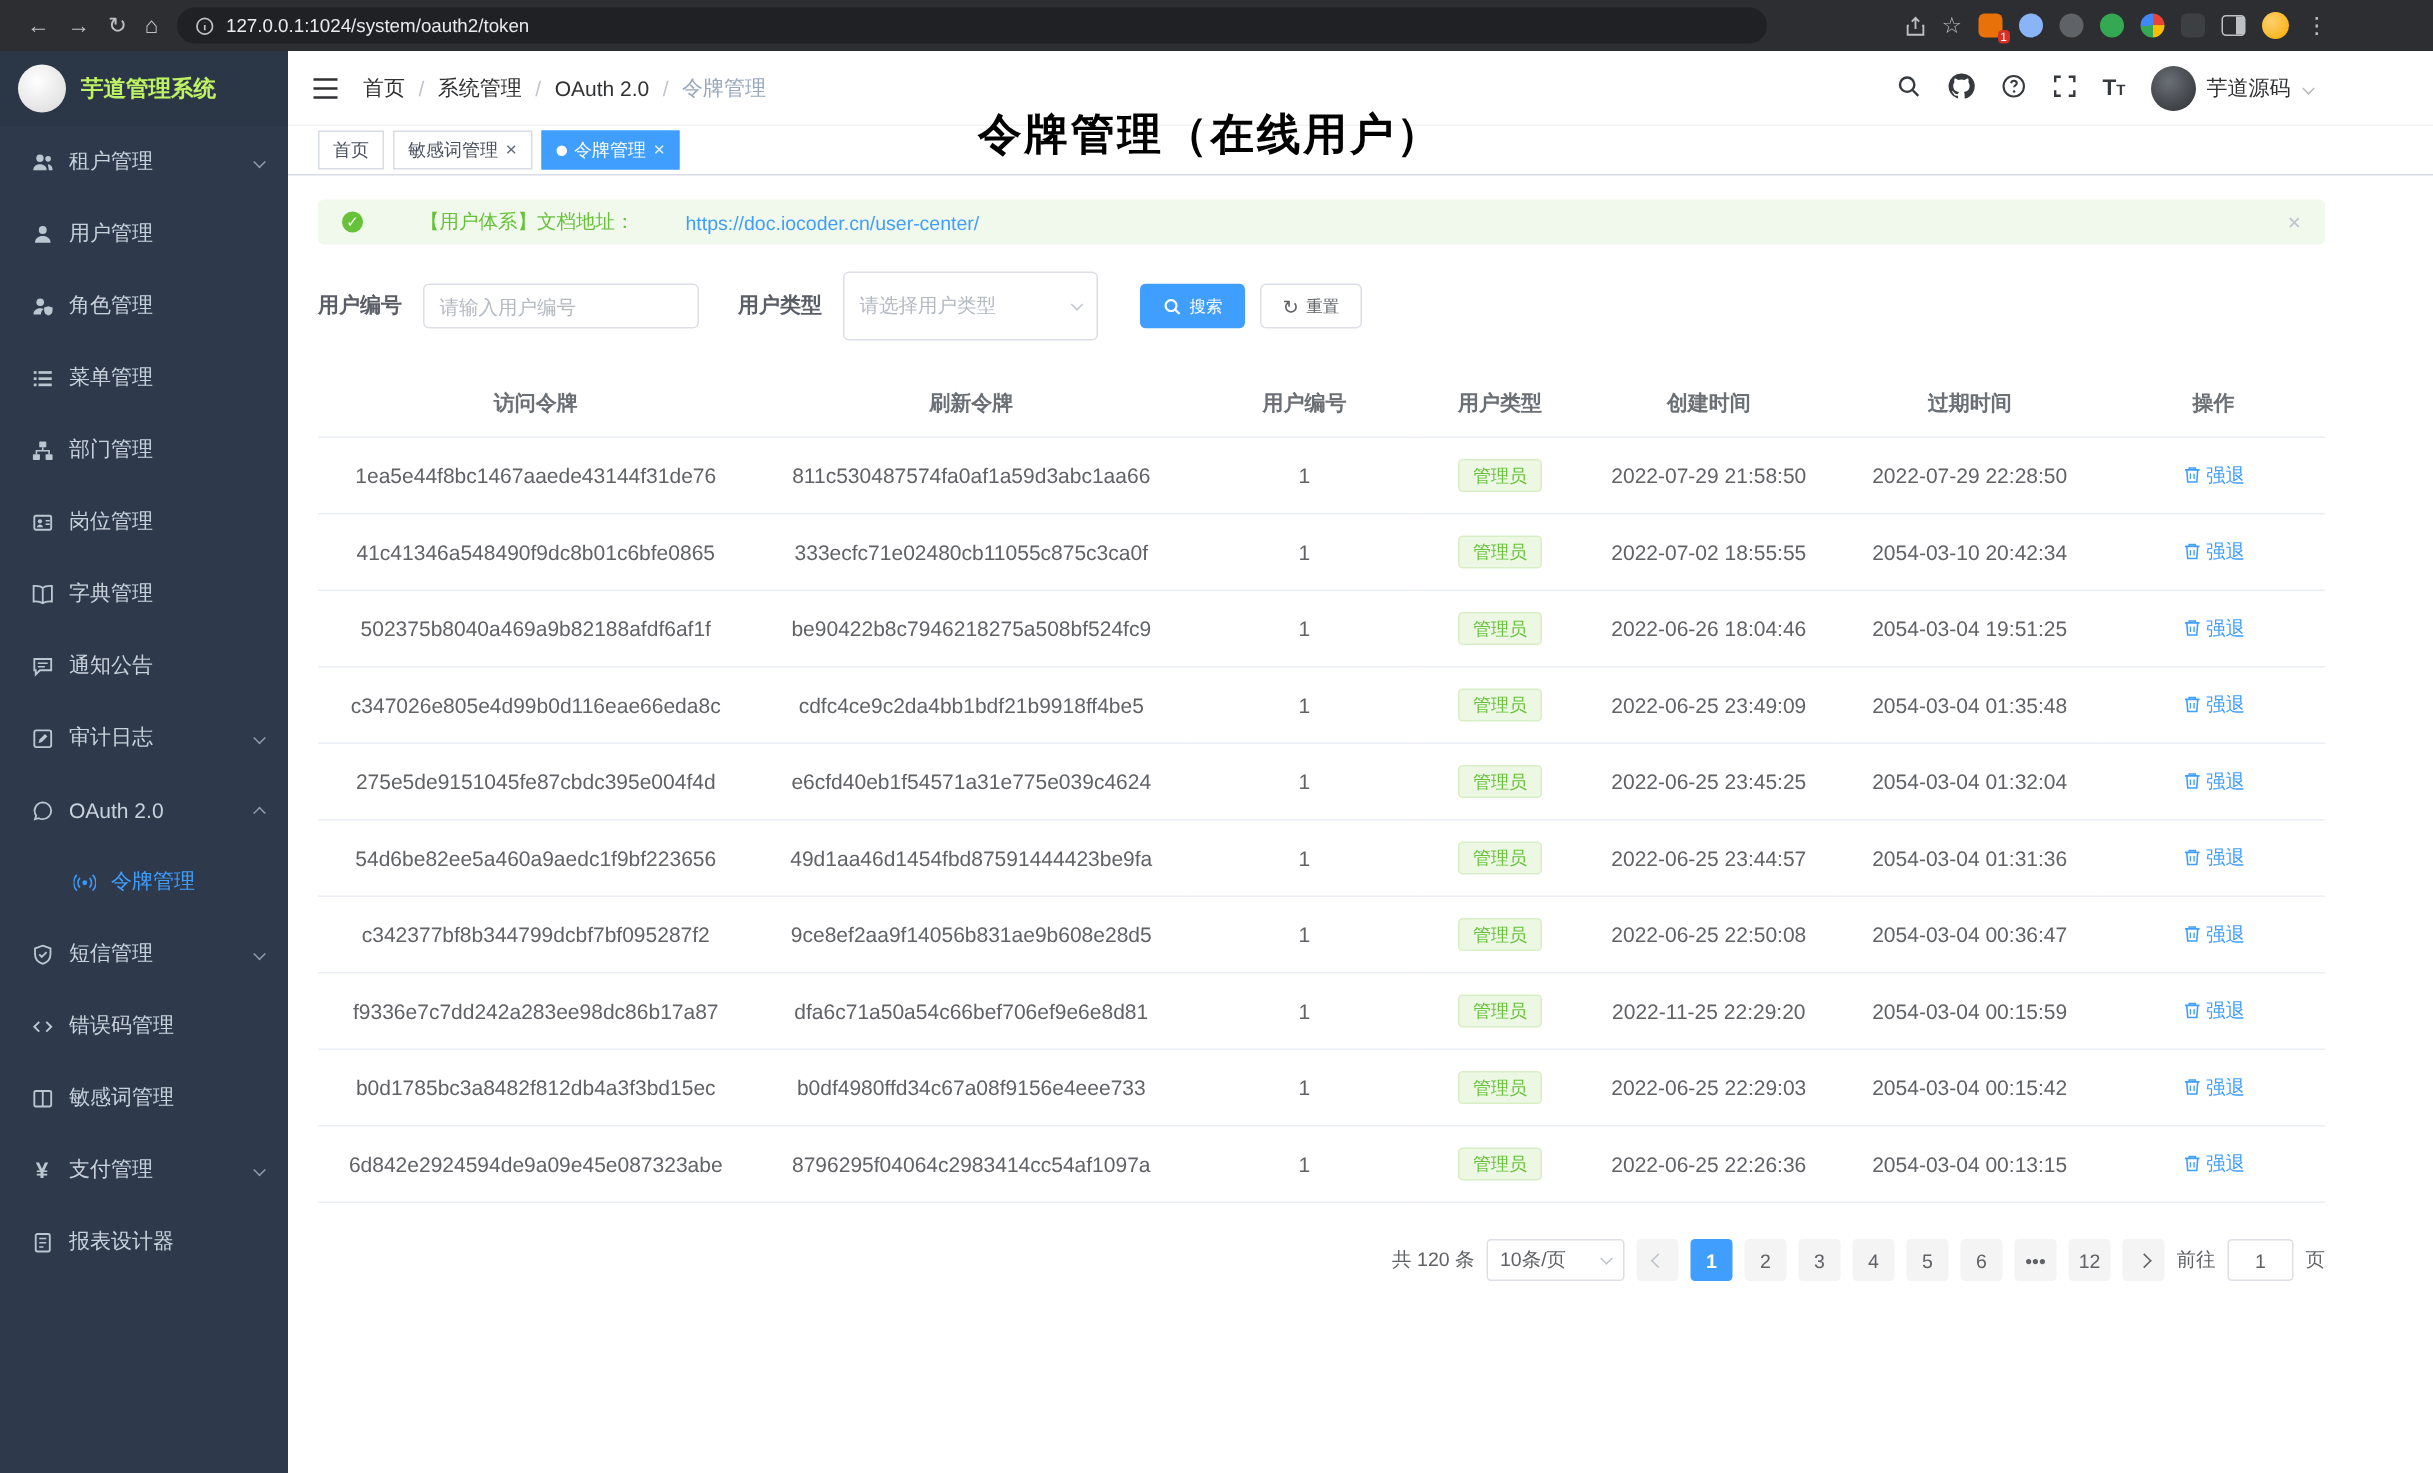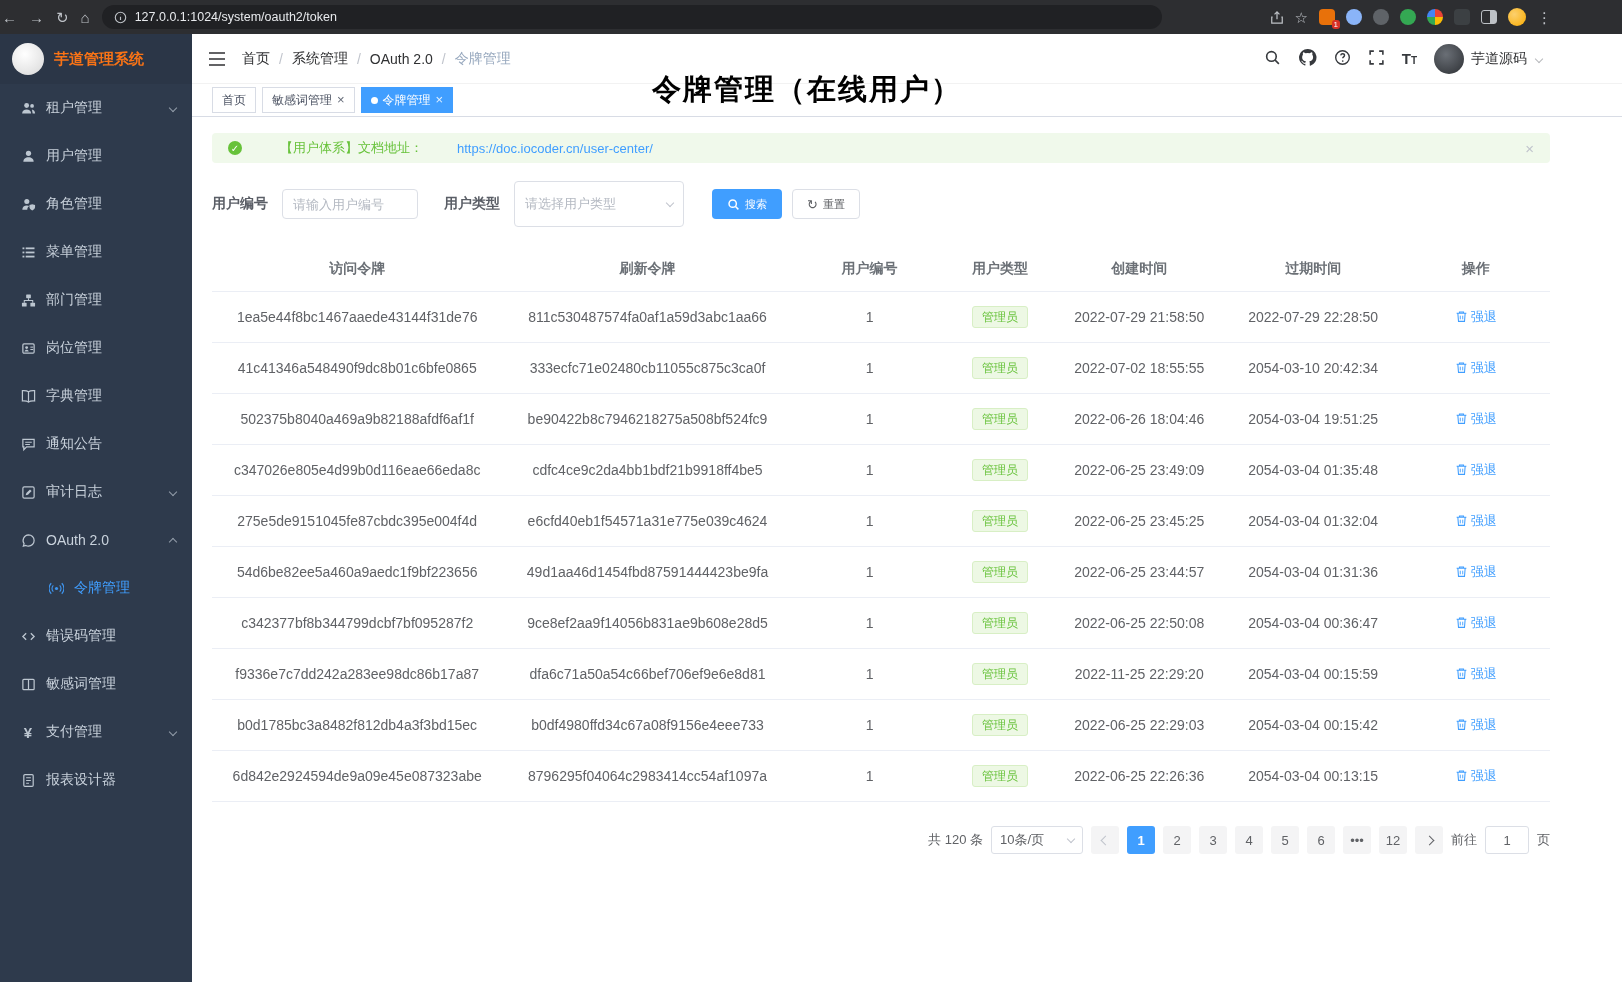--- a/index.html
+++ b/index.html
@@ -1,20 +1,20 @@
 <!DOCTYPE html>
 <html><head>
 <meta charset="utf-8">
 <style>
   * { box-sizing: border-box; margin: 0; padding: 0; }
   html,body { width:1622px; height:982px; }
   body { font-family:"Liberation Sans","DejaVu Sans",sans-serif; background:#fff; overflow:hidden; font-size:14px; }
 
   
-  .browser { height:34px; background:#2d2e31; display:flex; align-items:center; padding:0 12px 0 2px; gap:12px; color:#bdc1c6; }
+  .browser { height:34px; background:#2d2e31; display:flex; align-items:center; padding:0 12px 0 18px; gap:12px; color:#bdc1c6; }
   .b-ico { font-size:15px; line-height:1; cursor:pointer; }
   .g-back::before{content:"←";} .g-fwd::before{content:"→";} .g-refresh::before{content:"↻";} .g-home::before{content:"⌂";}
   .urlbar { flex:1; max-width:1060px; height:24px; background:#202124; border-radius:13px; display:flex; align-items:center; gap:8px; padding:0 12px; color:#e8eaed; font-size:12.5px; }
   .urlbar svg { flex-shrink:0; }
   .b-right { display:flex; align-items:center; gap:11px; margin-left:auto; padding-right:58px; }
   .g-star::before{content:"☆"; font-size:15px;}
   .ext { width:16px; height:16px; border-radius:50%; display:inline-block; position:relative; cursor:pointer; }
   .ext1 { border-radius:4px; background:#e8710a; }
   .ext1 .badge { position:absolute; right:-5px; bottom:-4px; background:#d93025; color:#fff; font-size:8px; border-radius:3px; padding:0 2px; line-height:9px; }
   .ext2 { background:#8ab4f8; } .ext3 { background:#5f6368; } .ext4 { background:#34a853; }
@@ -24,21 +24,21 @@
   .b-avatar { width:18px; height:18px; border-radius:50%; background:radial-gradient(circle at 35% 35%, #fcd06e, #f9ab00); }
   .g-dots::before{content:"⋮";}
 
   
   .app { display:flex; height:948px; }
 
   
   .sidebar { width:192px; flex-shrink:0; background:#2e3a4c; color:#c9d2dc; overflow:hidden; }
   .logo { height:50px; display:flex; align-items:center; padding:0 12px; background:#2b3647; }
   .logo-avatar { width:32px; height:32px; border-radius:50%; background:radial-gradient(circle at 40% 35%, #ffffff, #d8d8d8); flex-shrink:0; }
-  .logo-title { color:#f97316; font-weight:700; font-size:15px; margin-left:10px; white-space:nowrap;text-align:center; }
+  .logo-title { color:#bef264; font-weight:700; font-size:15px; margin-left:10px; white-space:nowrap;text-align:center; }
   .s-item { height:48px; display:flex; align-items:center; padding:0 16px 0 20px; font-size:14px; cursor:pointer; white-space:nowrap; }
   .s-item .micon { width:16px; height:16px; margin-right:10px; display:inline-flex; align-items:center; justify-content:center; flex-shrink:0; opacity:.92; }
   .s-item.sub { padding-left:48px; }
   .s-item.active { color:#409eff; }
   .chev { width:6px; height:6px; border-right:1.5px solid currentColor; border-bottom:1.5px solid currentColor; transform:rotate(45deg); margin-left:auto; opacity:.65; }
   .chev.up { transform:rotate(-135deg); margin-top:4px; }
   .g-yen::before{content:"¥"; font-size:15px; font-weight:700;}
 
   
   .main { flex:1; display:flex; flex-direction:column; background:#fff; position:relative; }
@@ -70,21 +70,21 @@
 
   .alert { height:30px; background:#f0f9eb; border-radius:4px; display:flex; align-items:center; padding:0 16px; font-size:13px; color:#67c23a;gap:30px; }
   .check-circle { width:14px; height:14px; border-radius:50%; background:#67c23a; color:#fff; display:inline-flex; align-items:center; justify-content:center; margin-right:8px; flex-shrink:0; }
   .check-circle::before { content:"✓"; font-size:10px; }
   .alert-link { color:#409eff; margin-left:4px; cursor:pointer; text-decoration:none; }
   .alert-close { margin-left:auto; color:#c0c4cc; font-size:15px; cursor:pointer; }
   .alert-close::before { content:"×"; }
 
   .filters { margin-top:18px; display:flex; align-items:center; }
   .f-label { font-weight:700; color:#5a5e66; font-size:14px; margin-right:14px; white-space:nowrap; }
-  .f-input { width:136px; height:30px; border:1px solid #dcdfe6; border-radius:4px; padding:0 10px; font-size:13px; color:#606266; font-family:inherit; outline:none; }
+  .f-input { width:184px; height:30px; border:1px solid #dcdfe6; border-radius:4px; padding:0 10px; font-size:13px; color:#606266; font-family:inherit; outline:none; }
   .f-input::placeholder { color:#b4b9c2; }
   .f-select { width:170px; height:46px; border:1px solid #dcdfe6; border-radius:4px; padding:0 10px; display:flex; align-items:center; color:#b4b9c2; font-size:13px; cursor:pointer; }
   .f-select .chev { opacity:1; color:#c0c4cc; margin-top:-2px; }
   .gap24 { width:26px; }
   .btn { height:30px; border-radius:4px; display:inline-flex; align-items:center; gap:5px; padding:0 14px; font-size:11px; cursor:pointer; border:1px solid transparent; }
   .btn-primary { background:#409eff; color:#fff; margin-left:28px; }
   .btn-plain { background:#fff; color:#606266; border-color:#dcdfe6; margin-left:10px; }
   .g-reset::before { content:"↻"; font-size:13px; }
 
   
@@ -258,20 +258,30 @@
       <span class="micon">
           <svg width="15" height="15" viewBox="0 0 16 16">
             <circle cx="8" cy="8" r="1.7" fill="currentColor"></circle>
             <path d="M4.6 11.4a4.8 4.8 0 010-6.8M11.4 4.6a4.8 4.8 0 010 6.8M2.4 13.6a7.9 7.9 0 010-11.2M13.6 2.4a7.9 7.9 0 010 11.2" fill="none" stroke="currentColor" stroke-width="1.2"></path>
           </svg>
         </span>
       <span>令牌管理</span>
     </div>
     <div class="s-item">
       <span class="micon">
+          <svg width="15" height="15" viewBox="0 0 16 16" fill="none" stroke="currentColor" stroke-width="1.3">
+            <path d="M8 1.5l5.5 2v4c0 3.4-2.2 5.9-5.5 7-3.3-1.1-5.5-3.6-5.5-7v-4z"></path>
+            <path d="M5.5 7.8l1.8 1.8 3.4-3.4"></path>
+          </svg>
+        </span>
+      <span>短信管理</span>
+        <span class="chev"></span>
+    </div>
+    <div class="s-item">
+      <span class="micon">
           <svg width="15" height="15" viewBox="0 0 16 16" fill="none" stroke="currentColor" stroke-width="1.4">
             <path d="M5.5 4.5L2 8l3.5 3.5M10.5 4.5L14 8l-3.5 3.5"></path>
           </svg>
         </span>
       <span>错误码管理</span>
     </div>
     <div class="s-item">
       <span class="micon">
           <svg width="15" height="15" viewBox="0 0 16 16" fill="none" stroke="currentColor" stroke-width="1.3">
             <rect x="2" y="2.5" width="12" height="11" rx="1"></rect>

